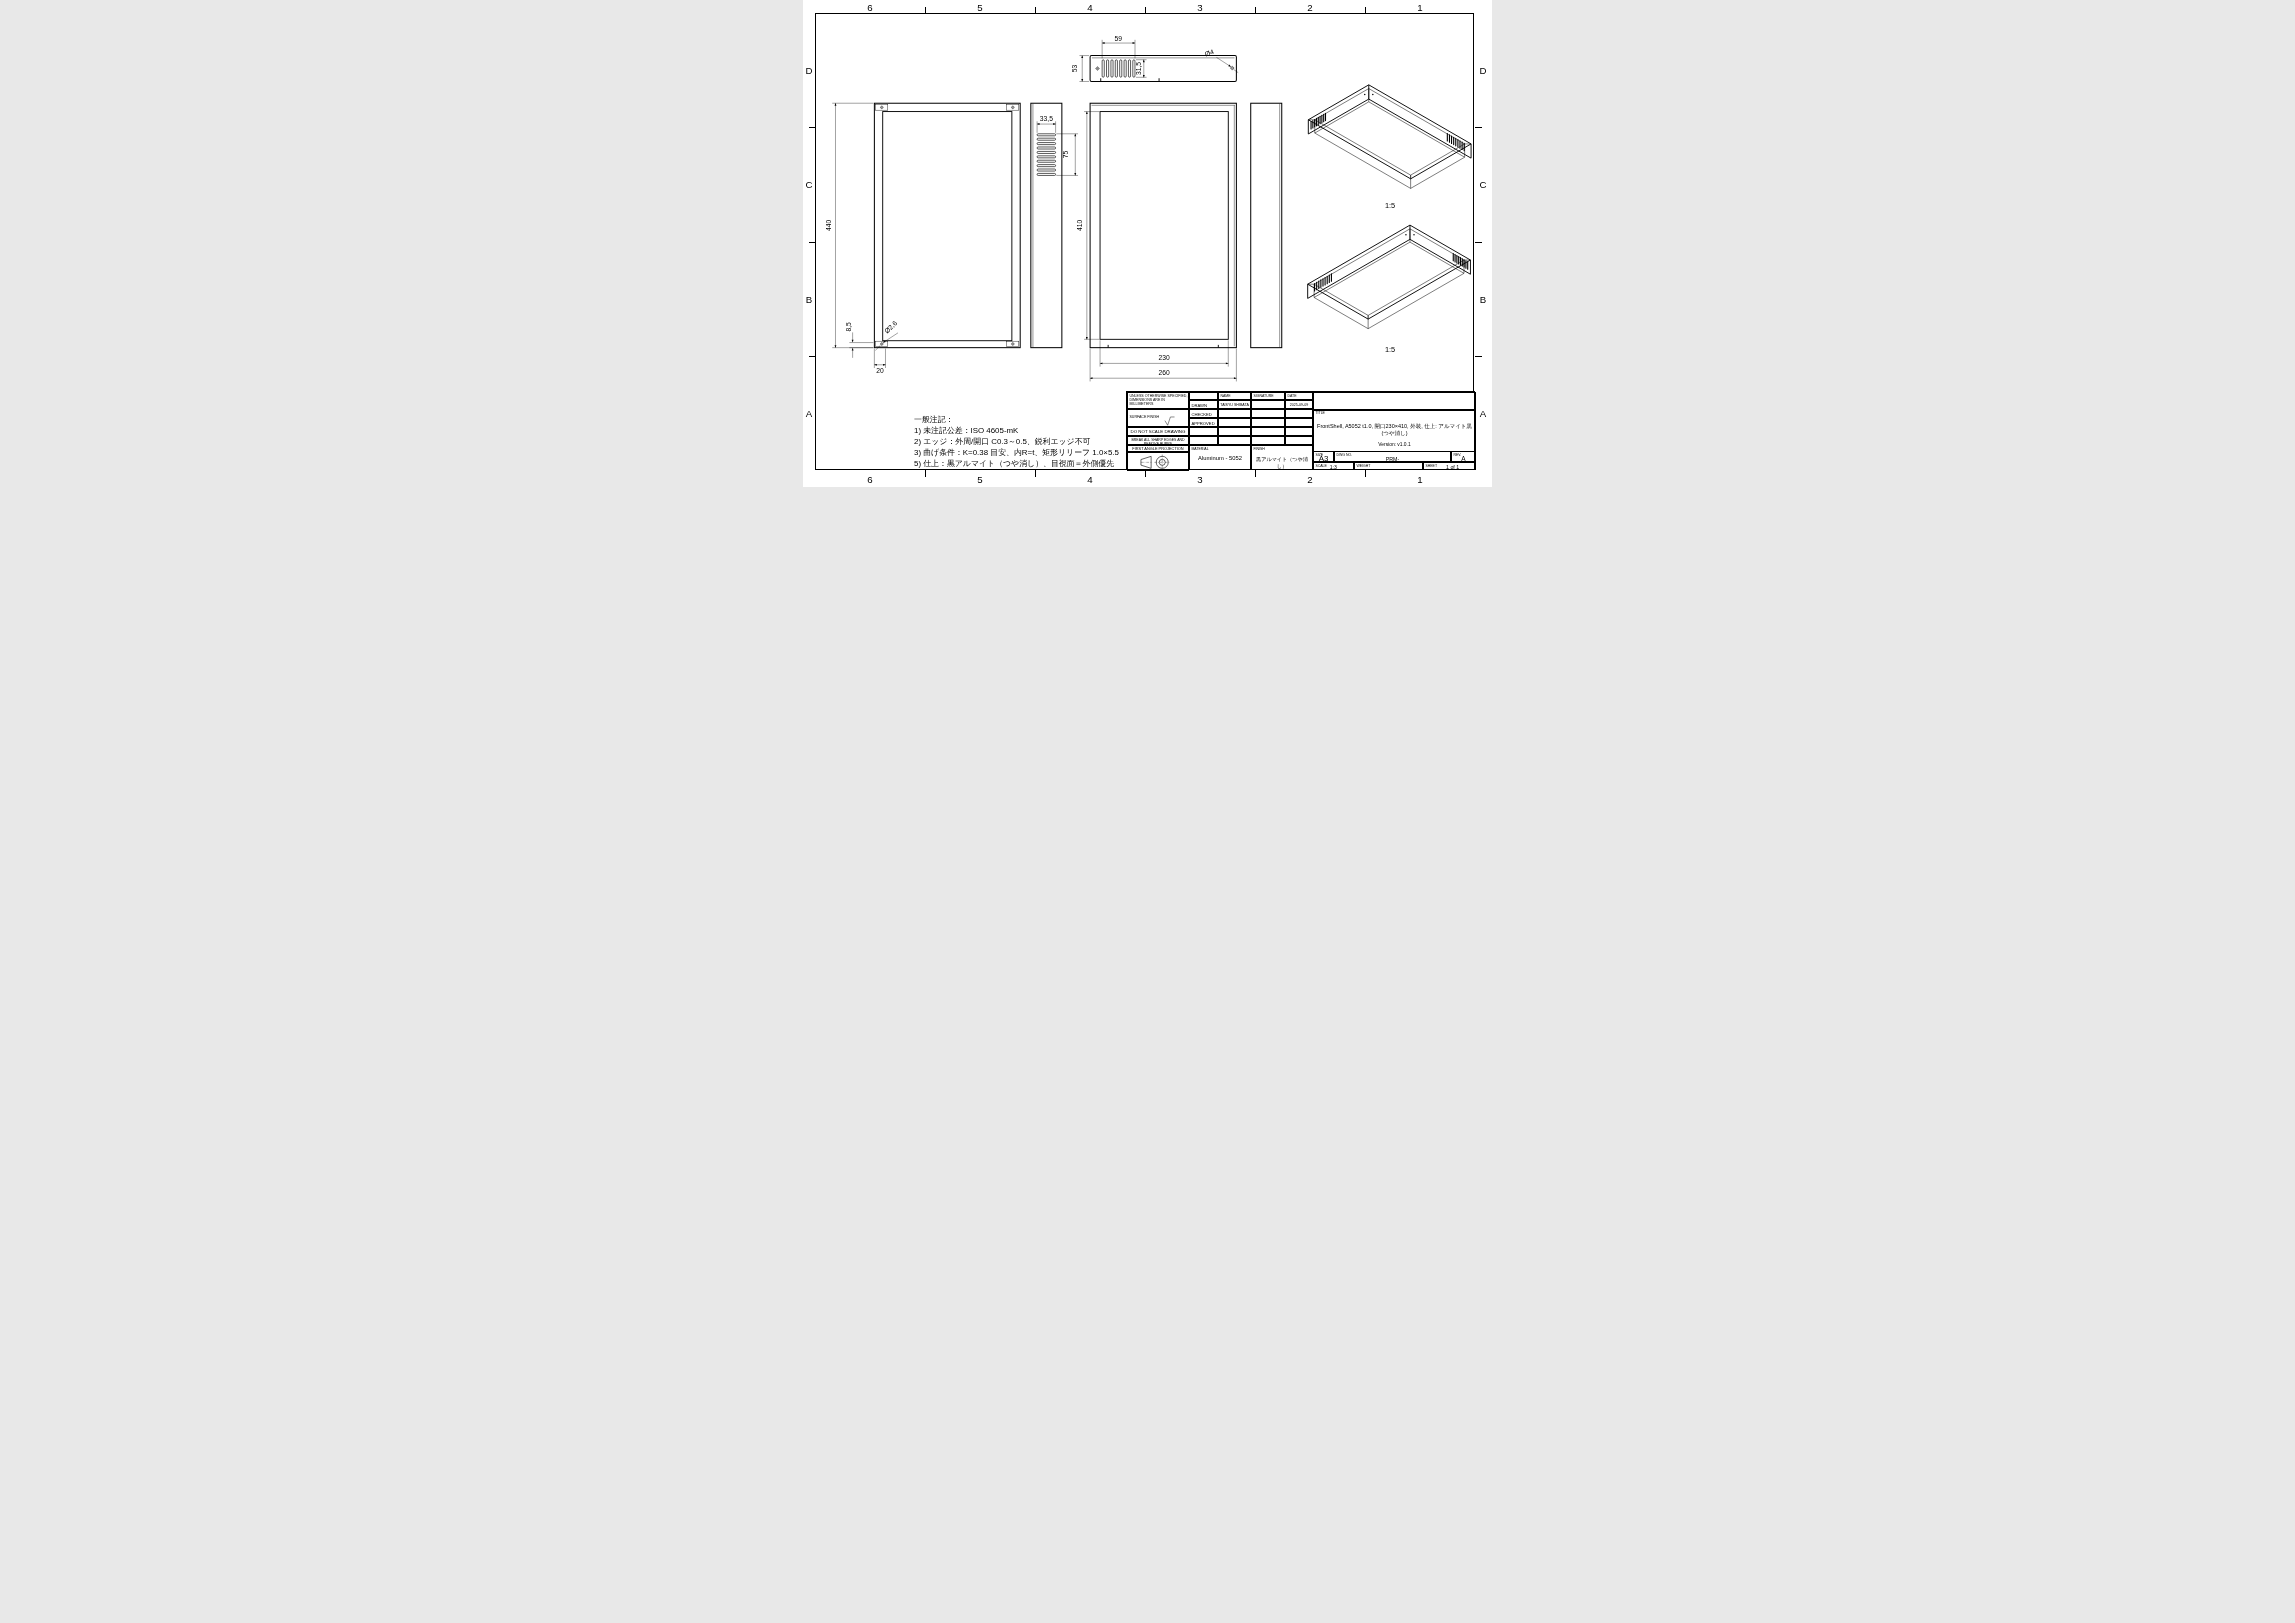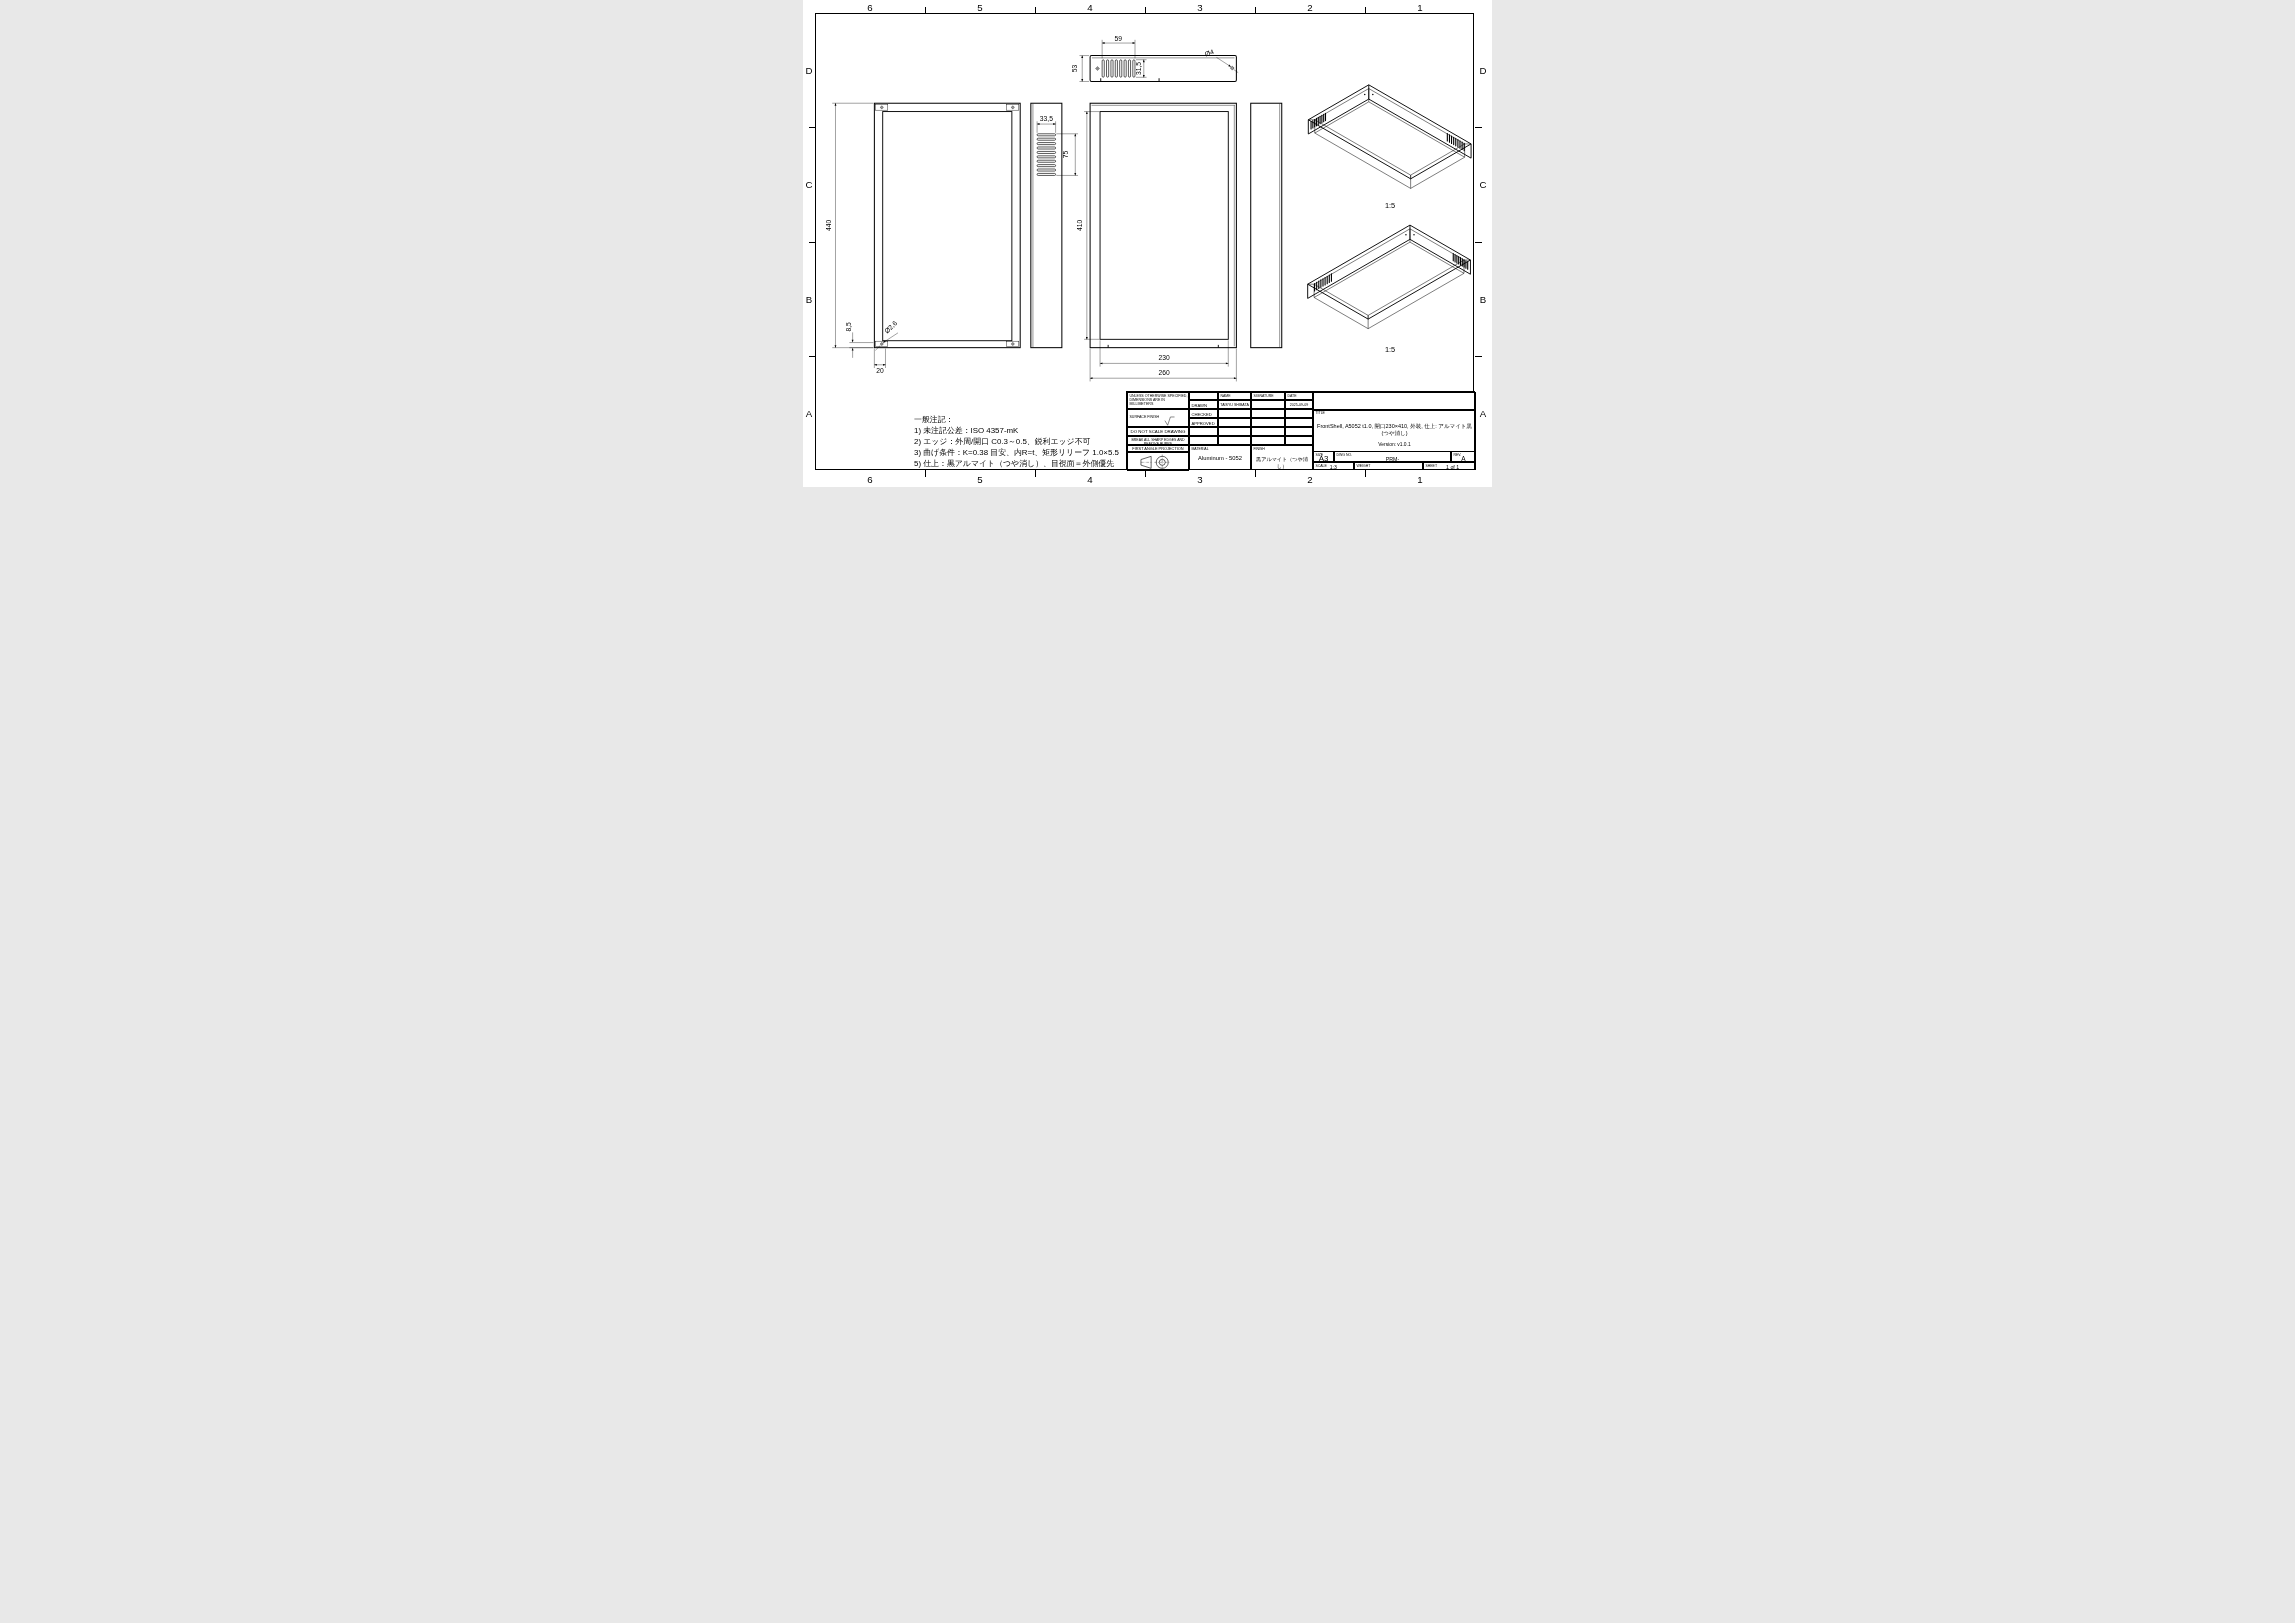--- a/index.html
+++ b/index.html
@@ -263,21 +263,21 @@
       <text class="isolab" x="1268" y="449" text-anchor="middle">1:5</text>
     </g>
     <g>
       <use href="#isoGeom" transform="translate(1311,517) scale(-1,1)"></use>
       <text class="isolab" x="1268" y="760" text-anchor="middle">1:5</text>
     </g>
   </svg>
 
   <div class="notes">
     <div>一般注記：</div>
-    <div>1) 未注記公差：ISO 4357-mK</div>
+    <div>1) 未注記公差：ISO 4605-mK</div>
     <div>2) エッジ：外周/開口 C0.3～0.5、鋭利エッジ不可</div>
     <div>3) 曲げ条件：K=0.38 目安、内R=t、矩形リリーフ 1.0×5.5</div>
     <div>5) 仕上：黒アルマイト（つや消し）、目視面＝外側優先</div>
   </div>
 
   <div class="tb">
 
     <div class="cell" style="left:0;top:0;width:62px;height:17px">
       <div style="font-size:3.6px;padding:0.9px 0 0 1.4px">
         <span>UNLESS OTHERWISE SPECIFIED,</span><br>

